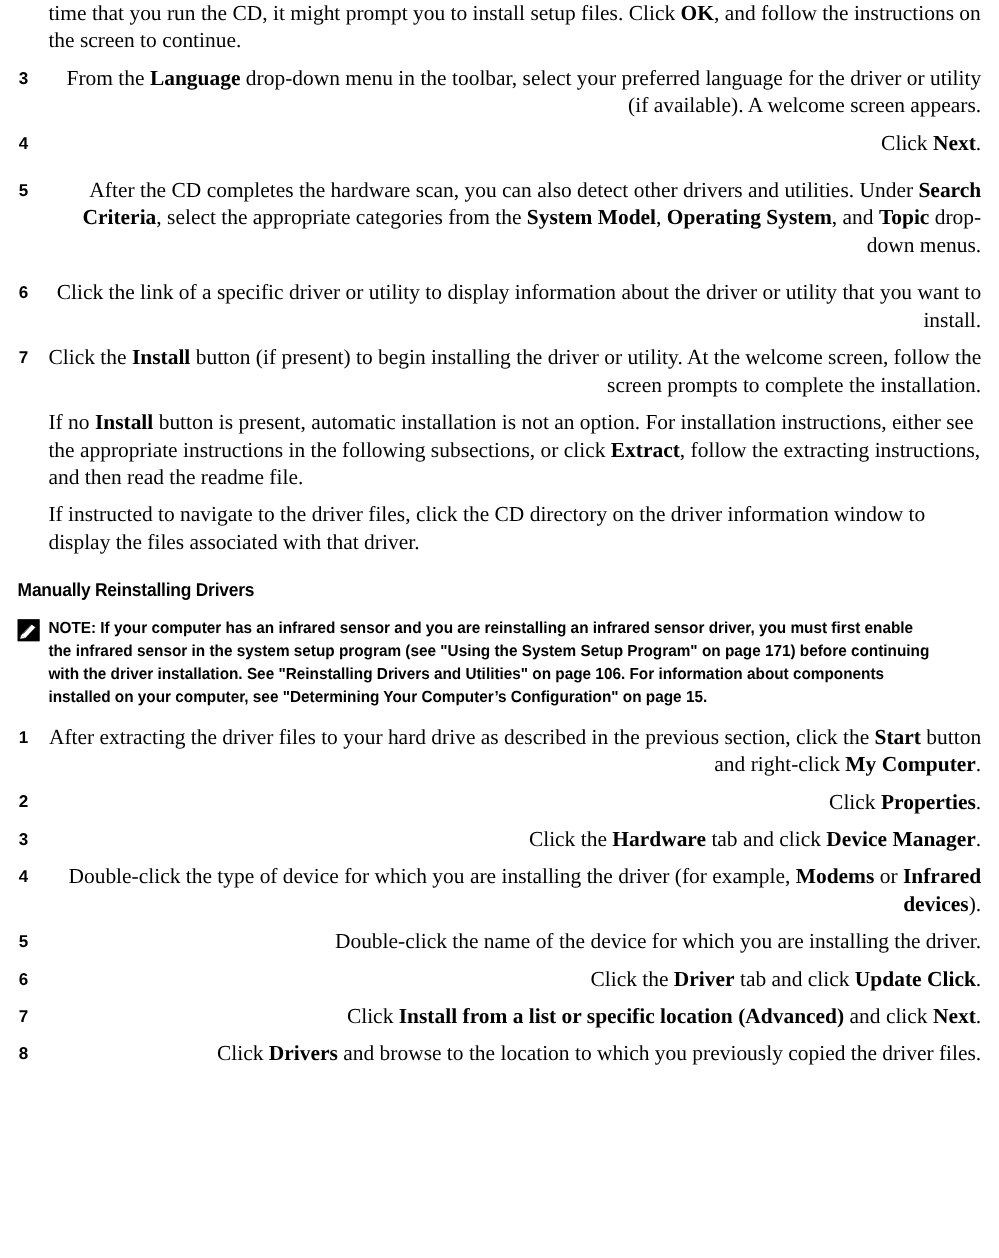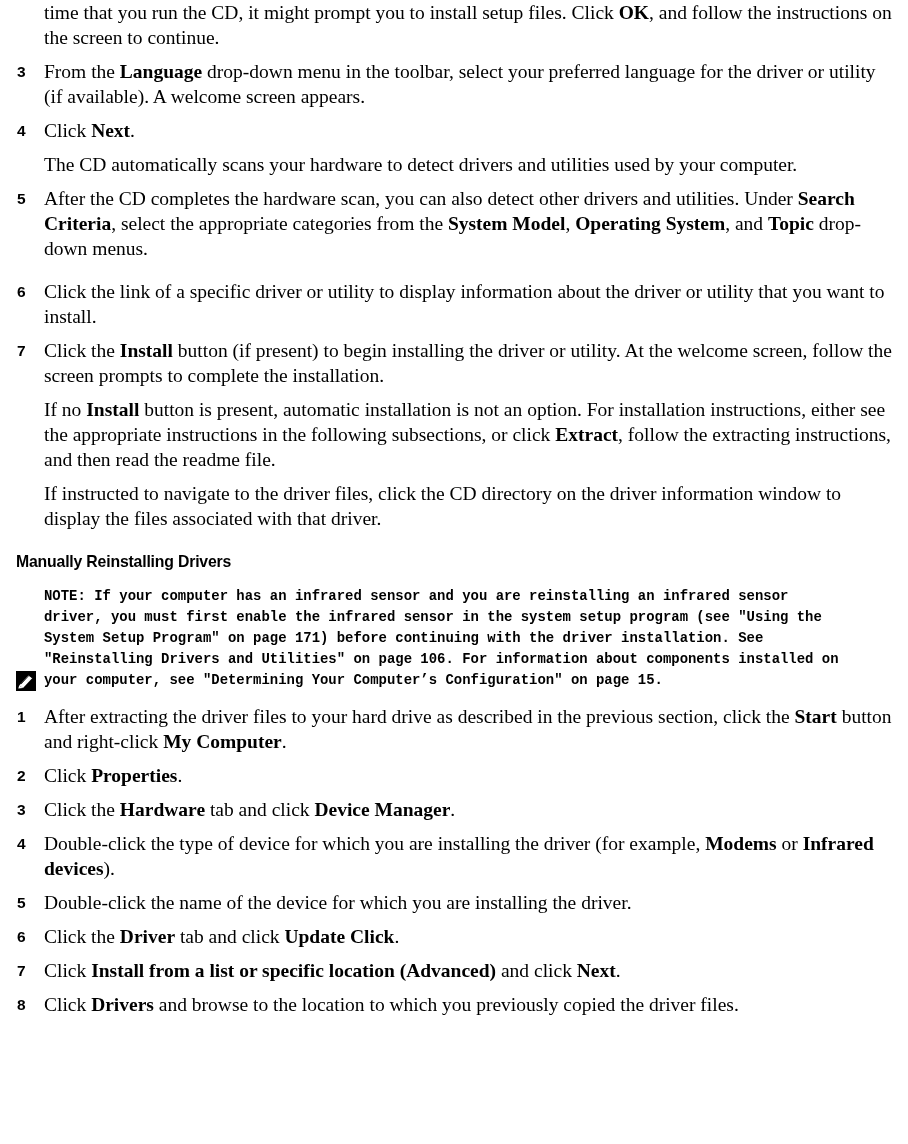--- a/index.html
+++ b/index.html
@@ -46,21 +46,21 @@
     font-size: 15.5px;
     line-height: 25px;
     text-align: left;
     padding-left: 1px;
     box-sizing: border-box;
   }
   .step-body {
     flex: 1 1 auto;
     font-size: 19.5px;
     line-height: 25px;
-    text-align: left;
+    text-align: right;
   }
 
   
   .cont {
     margin-left: 28px;
     font-size: 19.5px;
     line-height: 25px;
   }
 
   .gap-sm { height: 9px; }
@@ -79,22 +79,22 @@
     line-height: 22px;
     letter-spacing: -0.2px;
     transform: scaleX(0.93);
     transform-origin: left center;
     margin: 0;
   }
 
   
   .note {
     display: flex;
-    align-items: flex-end;
-    font-family: Liberation Mono, monospace;
+    align-items: flex-start;
+    font-family: Liberation Sans, sans-serif;
     font-size: 14.6px;
     line-height: 21px;
     font-weight: bold;
   }
   .note-icon-wrap {
     flex: 0 0 28px;
     width: 28px;
     padding-top: 2px;
   }
   .note-icon {
@@ -162,21 +162,20 @@
         <div class="step">
           <div class="step-num">3</div>
           <div class="step-body">From the <b>Language</b> drop-down menu in the toolbar, select your preferred language for the driver or utility (if available). A welcome screen appears.</div>
         </div>
         <div class="gap-sm"></div>
         <div class="step">
           <div class="step-num">4</div>
           <div class="step-body">Click <b>Next</b>.</div>
         </div>
         <div class="gap-sm"></div>
-        <div class="cont">The CD automatically scans your hardware to detect drivers and utilities used by your computer.</div>
         <div class="gap-sm"></div>
         <div class="step">
           <div class="step-num">5</div>
           <div class="step-body">After the CD completes the hardware scan, you can also detect other drivers and utilities. Under <b>Search Criteria</b>, select the appropriate categories from the <b>System Model</b>, <b>Operating System</b>, and <b>Topic</b> drop-down menus.</div>
         </div>
         <div class="gap-sm"></div>
         <div class="gap-sm"></div>
         <div class="step">
           <div class="step-num">6</div>
           <div class="step-body">Click the link of a specific driver or utility to display information about the driver or utility that you want to install.</div>

